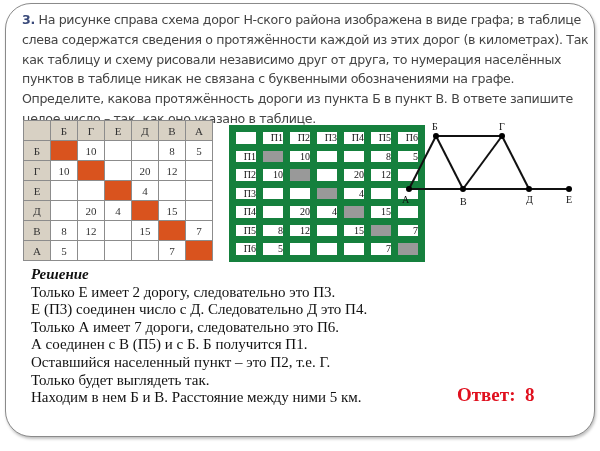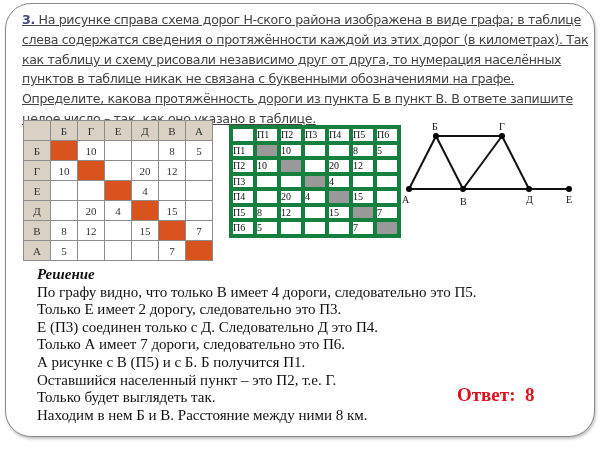--- a/index.html
+++ b/index.html
@@ -1,29 +1,29 @@
 <!DOCTYPE html>
 <html><head>
 <meta charset="utf-8">
 <style>
   html, body { margin:0; padding:0; }
   body { width:600px; height:451px; background:#ffffff; position:relative; overflow:hidden; font-family:"Liberation Sans", sans-serif; }
   .frame { position:absolute; left:5px; top:3px; width:588px; height:432px; border:1px solid #8a8a8a; border-radius:26px; box-shadow:1px 2px 3px rgba(0,0,0,0.25); background:#fff; }
-  .task { position:absolute; left:22px; top:10px; width:568px; font-family:"DejaVu Sans", sans-serif; font-size:12.6px; line-height:19.8px; color:#444; letter-spacing:-0.35px;text-decoration:underline; }
+  .task { position:absolute; left:22px; top:10px; width:568px; font-family:"DejaVu Sans", sans-serif; font-size:12.6px; line-height:19.8px; color:#444; letter-spacing:-0.35px; }
   .task .num { color:#3a4a7a; font-weight:bold; }
   table { border-collapse:collapse; position:absolute; }
   .t1 { left:23px; top:120px; font-family:"Liberation Serif", serif; font-size:11px; color:#333; }
   .t1 td { border:1px solid #8c8c8c; width:26px; height:19px; text-align:center; padding:0; }
   .t1 td.h { background:#d8d1c4; }
   .t1 td.d { background:#d9531e; }
   .t2 { left:229px; top:125px; font-family:"Liberation Serif", serif; font-size:10px; color:#111; }
-  .t2 td { border:4px solid #15803d; width:20px; height:11.5px; text-align:left; padding:0; line-height:11px; }
+  .t2 td { border:7px solid #15803d; width:20px; height:11.5px; text-align:right; padding:0; line-height:11px; }
   .t2 td.d { background:#999999; }
   .graph { position:absolute; left:395px; top:118px; }
-  .sol { position:absolute; left:37px; top:266px; font-family:"Liberation Serif", serif; font-size:15px; line-height:17.6px; color:#111; }
+  .sol { position:absolute; left:31px; top:266px; font-family:"Liberation Serif", serif; font-size:15px; line-height:17.6px; color:#111; }
   .sol .title { font-weight:bold; font-style:italic; }
   .answer { position:absolute; left:457px; top:384px; font-family:"Liberation Serif", serif; font-weight:bold; font-size:19px; color:#e0101e;text-align:center; }
 </style>
 </head>
 <body>
 
 <div class="frame"></div>
 
 <div class="task">
   <span class="num">3.</span>
@@ -190,23 +190,22 @@
     <text x="432" y="130">Б</text>
     <text x="499" y="130">Г</text>
     <text x="460" y="205">В</text>
     <text x="526" y="203">Д</text>
     <text x="566" y="203">Е</text>
   </g>
 </svg>
 
 <div class="sol">
   <div class="title">Решение</div>
-  <div>По графу видно, что только В имеет 4 дороги, следовательно это П5.</div>
   <div>Только Е имеет 2 дорогу, следовательно это П3.</div>
-  <div>Е (П3) соединен только с Д. Следовательно Д это П4.</div>
+  <div>Е (П3) соединен число с Д. Следовательно Д это П4.</div>
   <div>Только А имеет 7 дороги, следовательно это П6.</div>
-  <div>А рисунке с В (П5) и с Б. Б получится П1.</div>
+  <div>А соединен с В (П5) и с Б. Б получится П1.</div>
   <div>Оставшийся населенный пункт – это П2, т.е. Г.</div>
   <div>Только будет выглядеть так.</div>
-  <div>Находим в нем Б и В. Расстояние между ними 8 км.</div>
+  <div>Находим в нем Б и В. Расстояние между ними 5 км.</div>
 </div>
 
 <div class="answer" style="white-space:pre;">Ответ:  8</div>
 
 </body></html>

